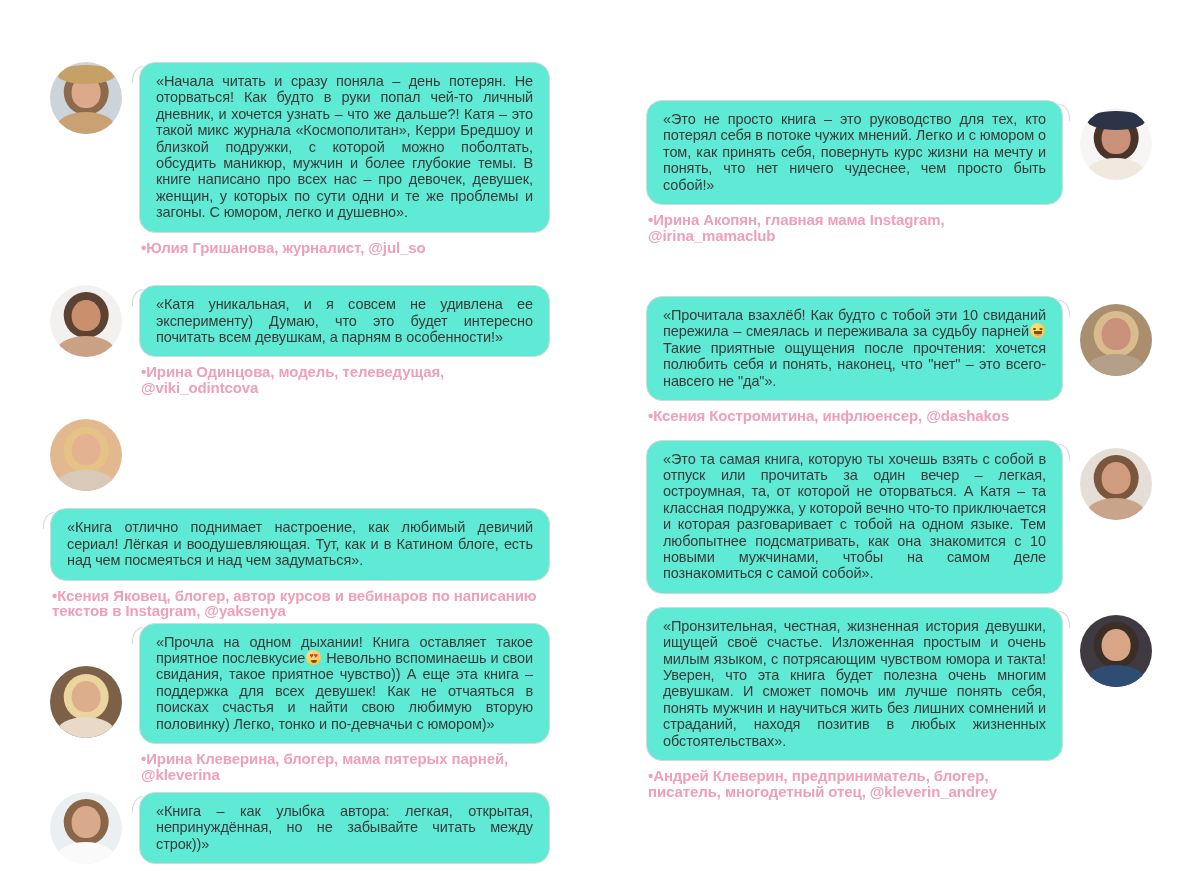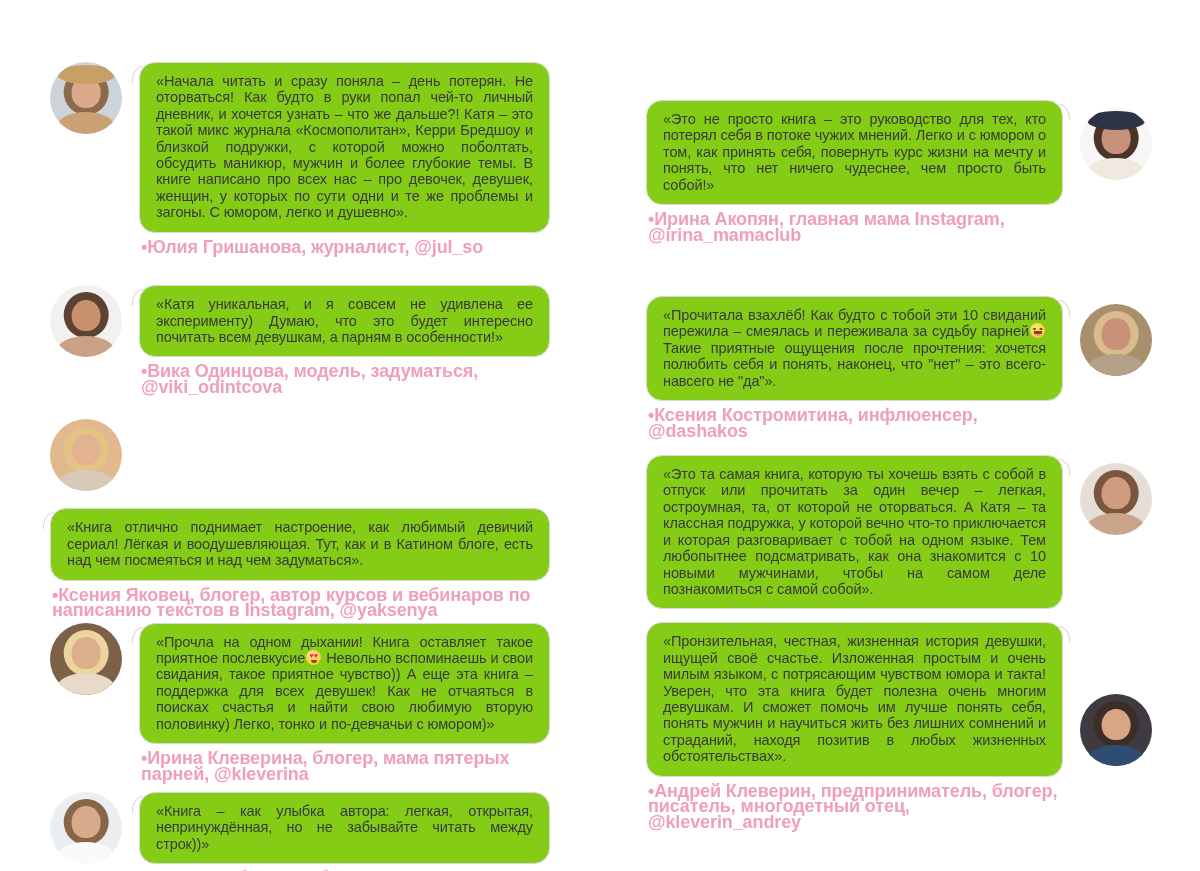--- a/index.html
+++ b/index.html
@@ -7,41 +7,41 @@
   #page{position:relative;width:1200px;height:871px;background:#fff;overflow:hidden;}
 
   .column{position:absolute;display:flex;flex-direction:column;}
   #col-left{left:50px;top:62px;width:500px;}
   #col-right{left:646px;top:100px;width:506px;}
 
   .testimonial{display:flex;align-items:flex-start;gap:17px;}
   #col-left  .testimonial{margin-bottom:30px;}
   #col-left  .testimonial:nth-child(2){margin-bottom:24px;}
   #col-left  .testimonial:nth-child(3){margin-bottom:4px;flex-direction:column;}
-  #col-left  .testimonial:nth-child(4){margin-bottom:10px;}
+  #col-left  .testimonial:nth-child(4){margin-bottom:10px;align-items:center;}
   #col-left  .testimonial:nth-child(5){margin-bottom:0;}
   #col-right .testimonial{margin-bottom:53px;}
   #col-right .testimonial:nth-child(2){margin-bottom:16px;}
   #col-right .testimonial:nth-child(3){margin-bottom:13px;}
-  #col-right .testimonial:nth-child(4){margin-bottom:0;align-items:center;}
+  #col-right .testimonial:nth-child(4){margin-bottom:0;}
   .testimonial.right{flex-direction:row-reverse;}
   .testimonial.right .avatar{margin-top:8px;}
 
   .content{flex:1;min-width:0;}
 
-  .bubble{position:relative;background:#84cc16;border:1.5px solid #d8d8d8;border-radius:16px;padding:10px 16px 11px;}
+  .bubble{position:relative;background:#5eead4;border:1.5px solid #d8d8d8;border-radius:16px;padding:10px 16px 11px;}
   .bubble::before{content:"";position:absolute;top:3px;left:-8px;width:10px;height:16px;
     border-top:1.5px solid #d8d8d8;border-left:1.5px solid #d8d8d8;
     border-top-left-radius:12px 16px;}
   .right .bubble::before{left:auto;right:-8px;border-left:none;border-top-left-radius:0;
     border-right:1.5px solid #d8d8d8;border-top-right-radius:12px 16px;}
 
   .quote{margin:0;font-size:14.5px;line-height:16.4px;color:#3a3a3a;text-align:justify;letter-spacing:-0.1px;}
 
-  .attribution{margin-top:7px;padding-left:2px;font-size:18px;line-height:15.5px;font-weight:bold;color:#ef9fb7;letter-spacing:-0.1px;}
+  .attribution{margin-top:7px;padding-left:2px;font-size:15px;line-height:15.5px;font-weight:bold;color:#ef9fb7;letter-spacing:-0.1px;}
 
   
   .avatar{position:relative;flex:none;width:72px;height:72px;border-radius:50%;overflow:hidden;}
   .avatar .hair {position:absolute;left:50%;top:10%;transform:translateX(-50%);width:62%;height:64%;border-radius:50%;z-index:1;}
   .avatar .head {position:absolute;left:50%;top:20%;transform:translateX(-50%);width:40%;height:44%;border-radius:50% 50% 46% 46%;z-index:2;}
   .avatar .torso{position:absolute;left:50%;bottom:-16%;transform:translateX(-50%);width:84%;height:46%;border-radius:50% 50% 0 0;z-index:3;}
   .avatar .hat  {position:absolute;left:50%;top:4%;transform:translateX(-50%);width:80%;height:26%;border-radius:50%;z-index:4;}
 
   
   .emo{display:inline-block;width:15px;height:15px;border-radius:50%;
@@ -80,21 +80,21 @@
     <div class="avatar" style="background: radial-gradient(circle at 50% 35%, rgb(243, 241, 239), rgb(243, 241, 239));">
       <div class="hair" style="background: rgb(92, 66, 50);"></div>
       <div class="head" style="background: rgb(201, 144, 110);"></div>
       <div class="torso" style="background: rgb(202, 161, 132);"></div>
 
     </div>
     <div class="content">
       <div class="bubble">
         <p class="quote">«Катя уникальная, и я совсем не удивлена ее эксперименту) Думаю, что это будет интересно почитать всем девушкам, а парням в особенности!»</p>
       </div>
-      <div class="attribution">•Вика Одинцова, модель, задуматься, @viki_odintcova</div>
+      <div class="attribution">•Ирина Одинцова, модель, телеведущая, @viki_odintcova</div>
     </div>
   </div>
 
   <div class="testimonial">
     <div class="avatar" style="background: radial-gradient(circle at 50% 35%, rgb(226, 185, 143), rgb(226, 185, 143));">
       <div class="hair" style="background: rgb(229, 195, 134);"></div>
       <div class="head" style="background: rgb(227, 178, 145);"></div>
       <div class="torso" style="background: rgb(217, 201, 184);"></div>
 
     </div>

